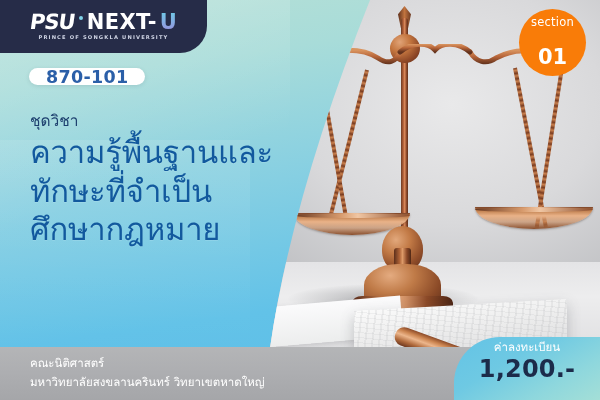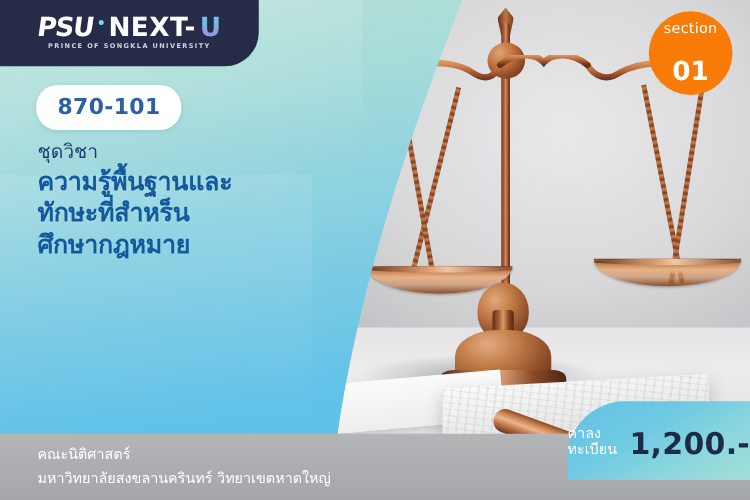--- a/index.html
+++ b/index.html
@@ -198,36 +198,36 @@
     background:#f97c08;
     display:flex; flex-direction:column; align-items:center; justify-content:center;
     z-index:7; color:#fff;
   }
   .section-badge .s-word{ font-size:11.5px; letter-spacing:.2px; line-height:1; margin-bottom:18px; }
   .section-badge .s-num{ font-size:21px; font-weight:700; line-height:1; }
 
   
   .code-pill{
     position:absolute; left:29px; top:68px;
-    min-width:103px; height:36px; padding:0 17px;
+    min-width:103px; height:17px; padding:0 17px;
     background:#ffffff; border-radius:17px;
     display:flex; align-items:center; justify-content:center;
     z-index:7;
     box-shadow:0 1px 4px rgba(40,60,80,.13);
   }
   .code-pill span{ font-size:17.5px; font-weight:700; color:#2b5fa8; letter-spacing:.3px; }
 
   
   .titles{ position:absolute; left:30px; top:112px; z-index:7; }
   .kicker{
     font-size:15.5px; color:#1d3f6e; font-weight:400;
     line-height:1.25; margin-bottom:2px;
   }
   .title{
-    font-size:20px; font-weight:700; color:#12599e;
+    font-size:31px; font-weight:400; color:#12599e;
     line-height:1.23; letter-spacing:-.2px;
     max-width:290px;
     text-shadow:0 1px 0 rgba(255,255,255,.12);
   }
   .title .ln{ display:block; }
 
   
   .footer{
     position:absolute; left:0; bottom:0; width:600px; height:53px;
     background:linear-gradient(180deg,#b4b5b7 0%,#adaeb1 48%,#a5a6a9 100%);
@@ -235,26 +235,26 @@
     margin-top:32px;
   }
   .footer-text{
     position:absolute; left:30px; top:7px;
     color:#ffffff; font-size:11.5px; line-height:1.62;
   }
   .footer-text .l{ display:block; }
 
   
   .price{
-    position:absolute; right:0; bottom:16px;
+    position:absolute; right:0; bottom:0;
     width:146px; height:63px;
     background:linear-gradient(150deg,#63c3e6 0%,#6ec9e3 38%,#8ed7dd 72%,#a4dfd7 100%);
     border-top-left-radius:46px;
     z-index:8;
-    display:flex; align-items:center; justify-content:flex-start;
+    display:flex; flex-direction:column; align-items:center; justify-content:flex-start;
     padding-top:4px;
   }
   .price .label{ font-size:11.5px; color:#ffffff; line-height:1.1; margin-bottom:3px; }
   .price .amount{ font-size:24px; font-weight:700; color:#1c2b4a; letter-spacing:.2px; line-height:1; }
 </style>
 </head>
 <body>
 
 <div id="card">
 
@@ -332,21 +332,21 @@
   </div>
 
   <div class="code-pill">
     <span>870-101</span>
   </div>
 
   <div class="titles">
     <div class="kicker">ชุดวิชา</div>
     <div class="title">
       <span class="ln">ความรู้พื้นฐานและ</span>
-      <span class="ln">ทักษะที่สำหร็น</span>
+      <span class="ln">ทักษะที่จำเป็น</span>
       <span class="ln">ศึกษากฎหมาย</span>
     </div>
   </div>
 
   <div class="footer">
     <div class="footer-text">
       <span class="l">คณะนิติศาสตร์</span>
       <span class="l">มหาวิทยาลัยสงขลานครินทร์ วิทยาเขตหาดใหญ่</span>
     </div>
   </div>

